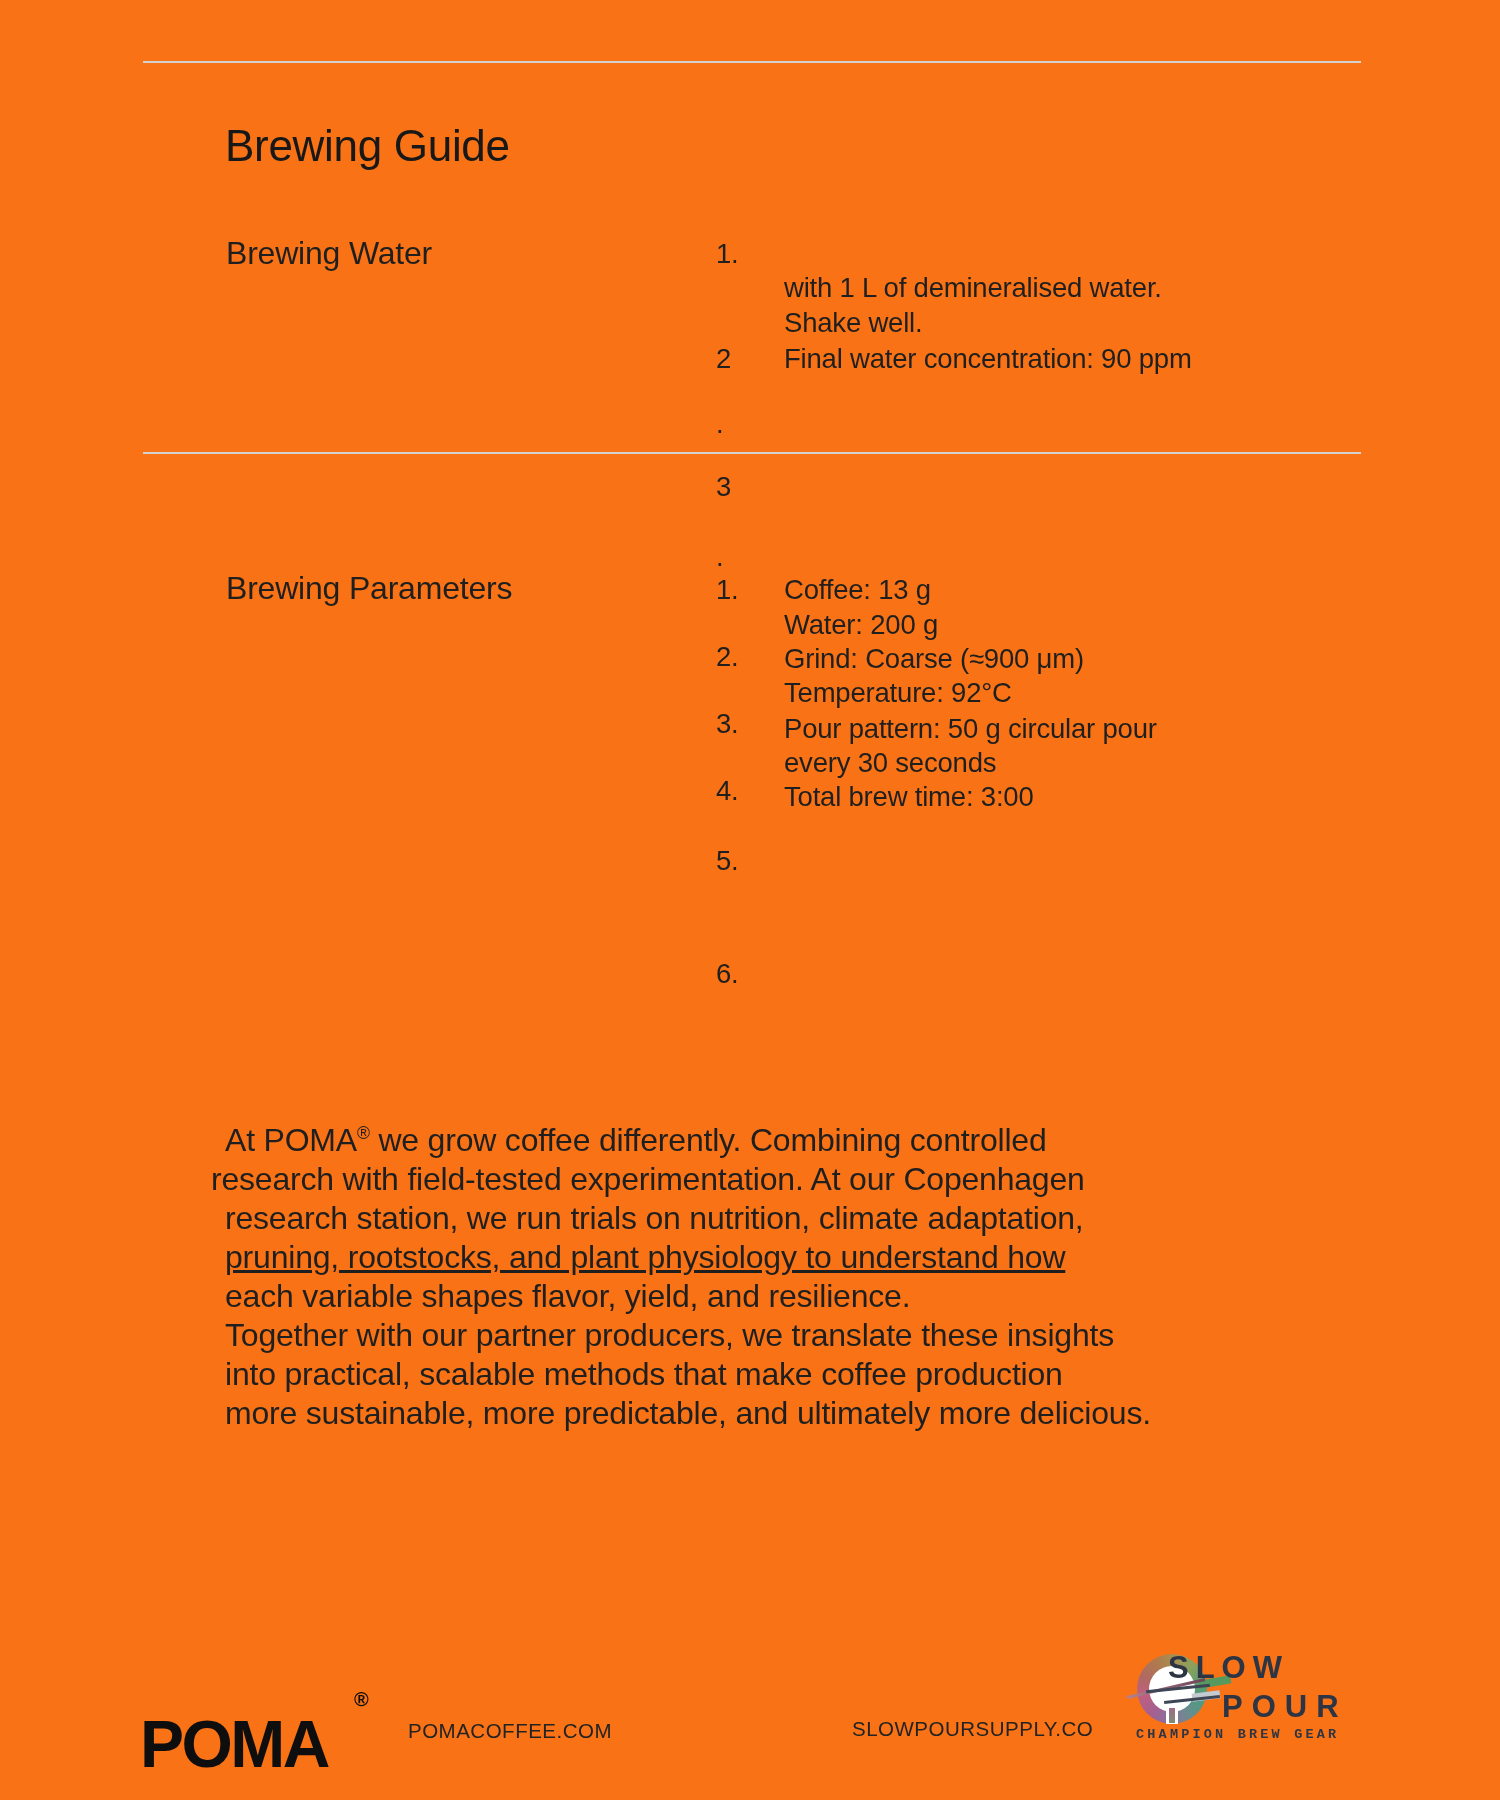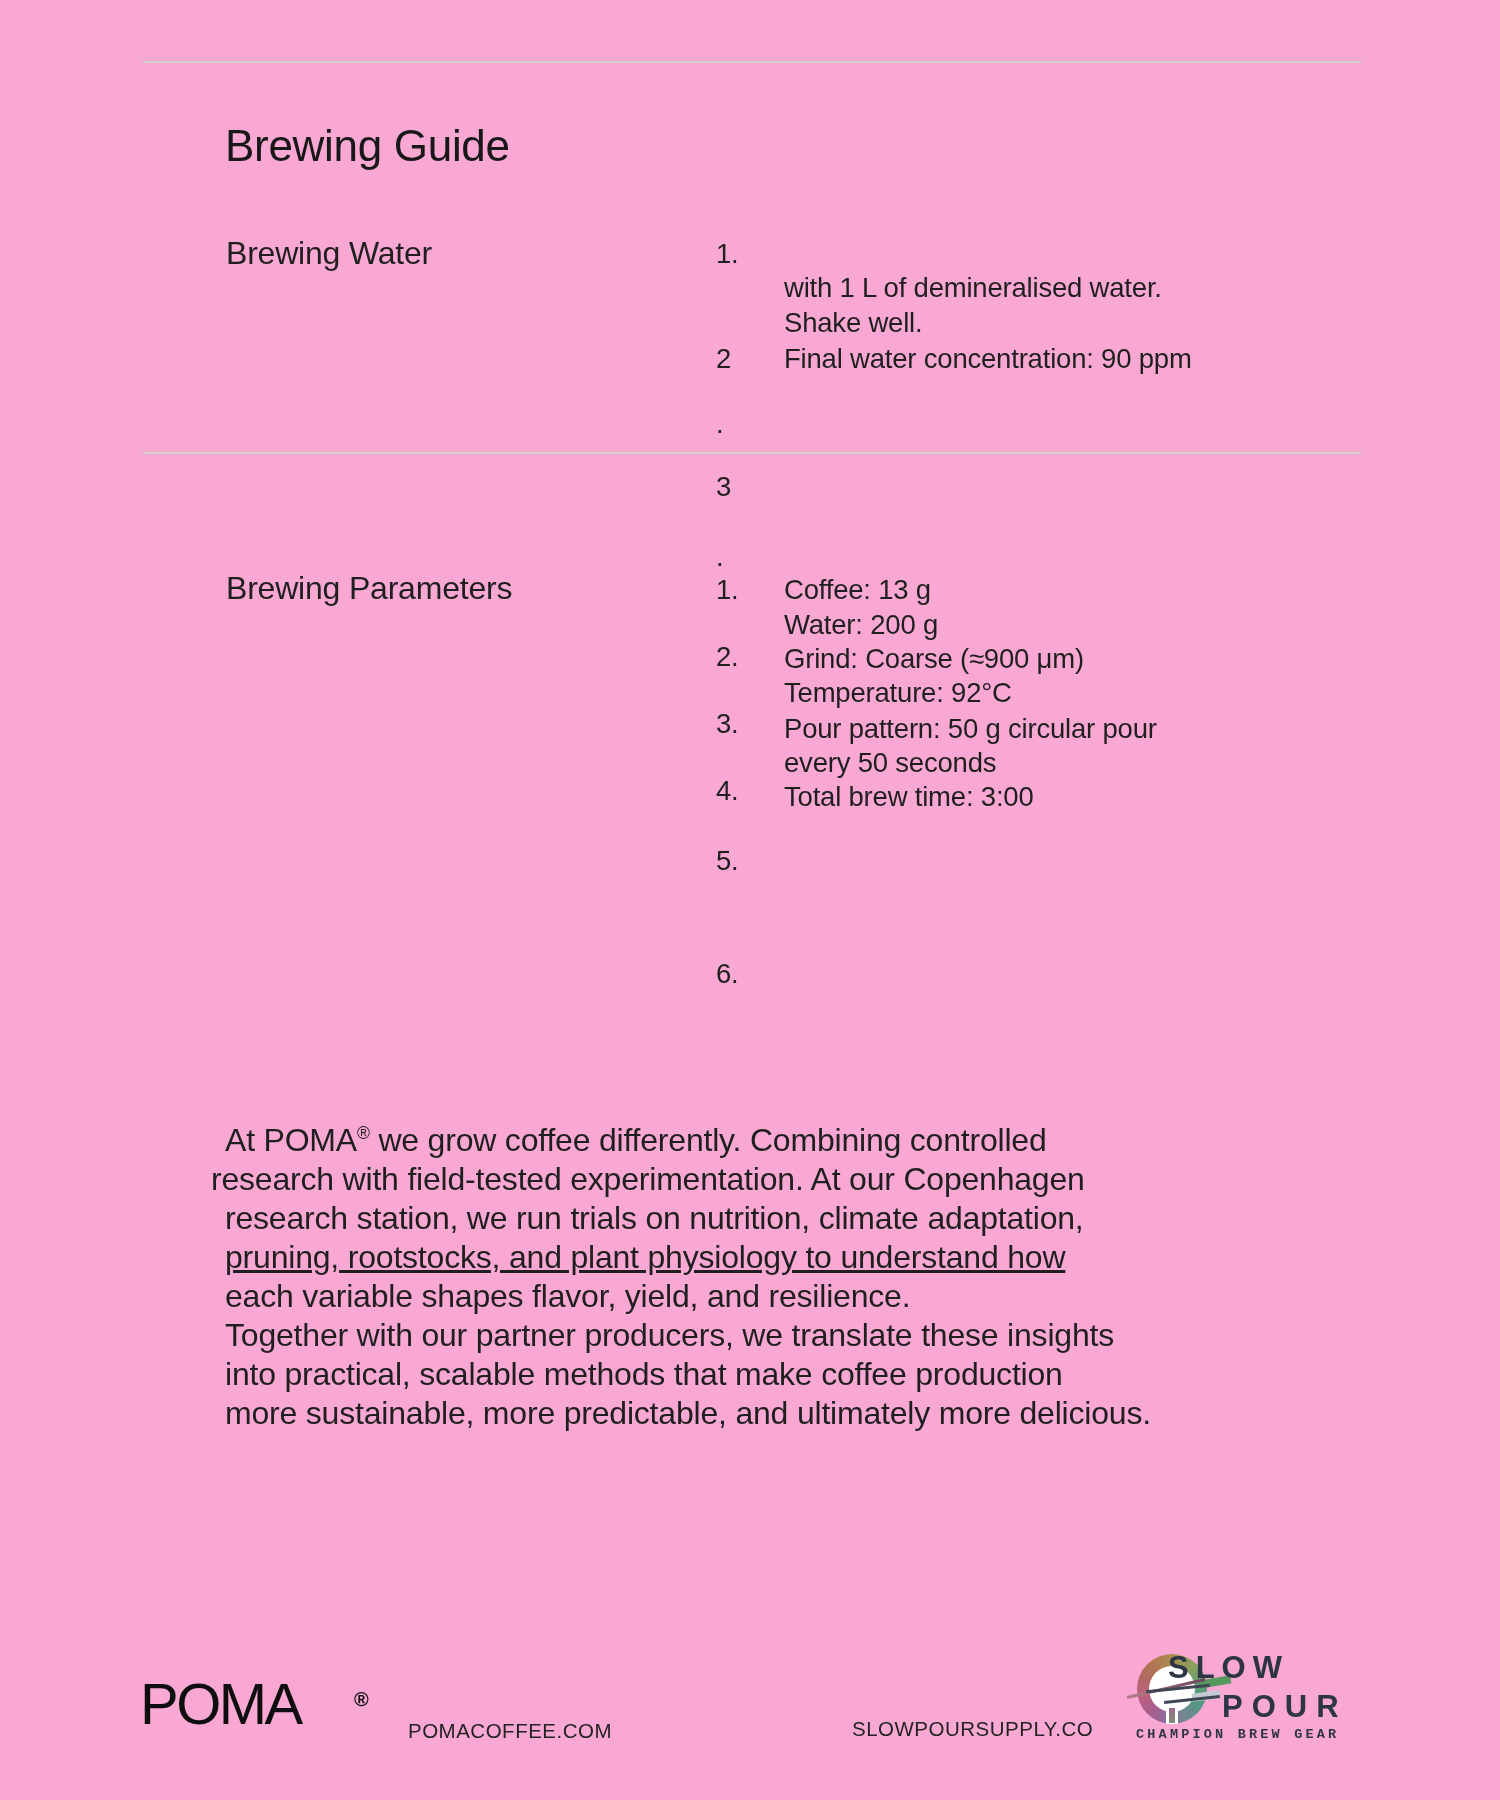--- a/index.html
+++ b/index.html
@@ -1,29 +1,29 @@
 <!DOCTYPE html>
 <html><head>
 <meta charset="utf-8">
 <style>
   html,body { margin:0; padding:0; background:#ffffff; }
   .page {
-    position:relative; width:1500px; height:1800px; background:#f9a8d4;
+    position:relative; width:1500px; height:1800px; background:#f97316;
     font-family:"Liberation Sans", sans-serif; color:#1f1f1f; overflow:hidden;
   }
   .rule { position:absolute; left:143px; width:1218px; height:2px; background:#d2d2d2; }
   .abs { position:absolute; white-space:nowrap; }
   .heading { font-size:44px; line-height:1; color:#181818; letter-spacing:-0.3px; }
   .lbl { font-size:32px; line-height:1; letter-spacing:-0.2px; }
   .li { font-size:27.5px; line-height:34.5px; letter-spacing:-0.2px; }
   .about-line { font-size:32px; line-height:39px; letter-spacing:-0.2px; }
   sup.reg { font-size:0.55em; vertical-align:super; line-height:0; }
 
   
-  .poma-logo { font-size:58px; line-height:1; font-weight:400; letter-spacing:-2.5px; color:#0e0e0e; }
+  .poma-logo { font-size:66px; line-height:1; font-weight:700; letter-spacing:-2.5px; color:#0e0e0e;margin-top:36px; }
   .poma-reg { font-size:20px; line-height:1; font-weight:700; color:#0e0e0e; }
   .site { font-size:20.5px; line-height:1; letter-spacing:0.5px; color:#232323; }
   .sp-word { font-size:31px; line-height:1; font-weight:700; color:#2d3443; }
   .sp-tag { font-size:13.5px; line-height:1; font-weight:700; letter-spacing:3.2px; color:#2d3443;font-family:Liberation Mono, monospace; }
 
   .ring {
     position:absolute; left:1137px; top:1654px; width:70px; height:70px; border-radius:50%;
     background:conic-gradient(from -30deg,
       #b07a4e, #a89050, #8aa05e, #5f9e70, #4f9a82,
       #6f8a90, #8a6f9e, #a85f8e, #bf5f7f, #b06a62, #b07a4e);
@@ -69,21 +69,21 @@
   <div class="abs li" style="left:716px; top:573px;">1.</div>
   <div class="abs li" style="left:784px; top:573px;">Coffee: 13 g</div>
   <div class="abs li" style="left:784px; top:608px;">Water: 200 g</div>
 
   <div class="abs li" style="left:716px; top:640px;">2.</div>
   <div class="abs li" style="left:784px; top:642px;">Grind: Coarse (≈900 μm)</div>
   <div class="abs li" style="left:784px; top:676px;">Temperature: 92°C</div>
 
   <div class="abs li" style="left:716px; top:707px;">3.</div>
   <div class="abs li" style="left:784px; top:712px;">Pour pattern: 50 g circular pour</div>
-  <div class="abs li" style="left:784px; top:746px;">every 50 seconds</div>
+  <div class="abs li" style="left:784px; top:746px;">every 30 seconds</div>
 
   <div class="abs li" style="left:716px; top:774px;">4.</div>
   <div class="abs li" style="left:784px; top:780px;">Total brew time: 3:00</div>
 
   <div class="abs li" style="left:716px; top:844px;">5.</div>
 
   <div class="abs li" style="left:716px; top:957px;">6.</div>
 
   <div>
     <div class="abs about-line" style="left:225px; top:1121px;">At POMA<sup class="reg">®</sup> we grow coffee differently. Combining controlled</div>

